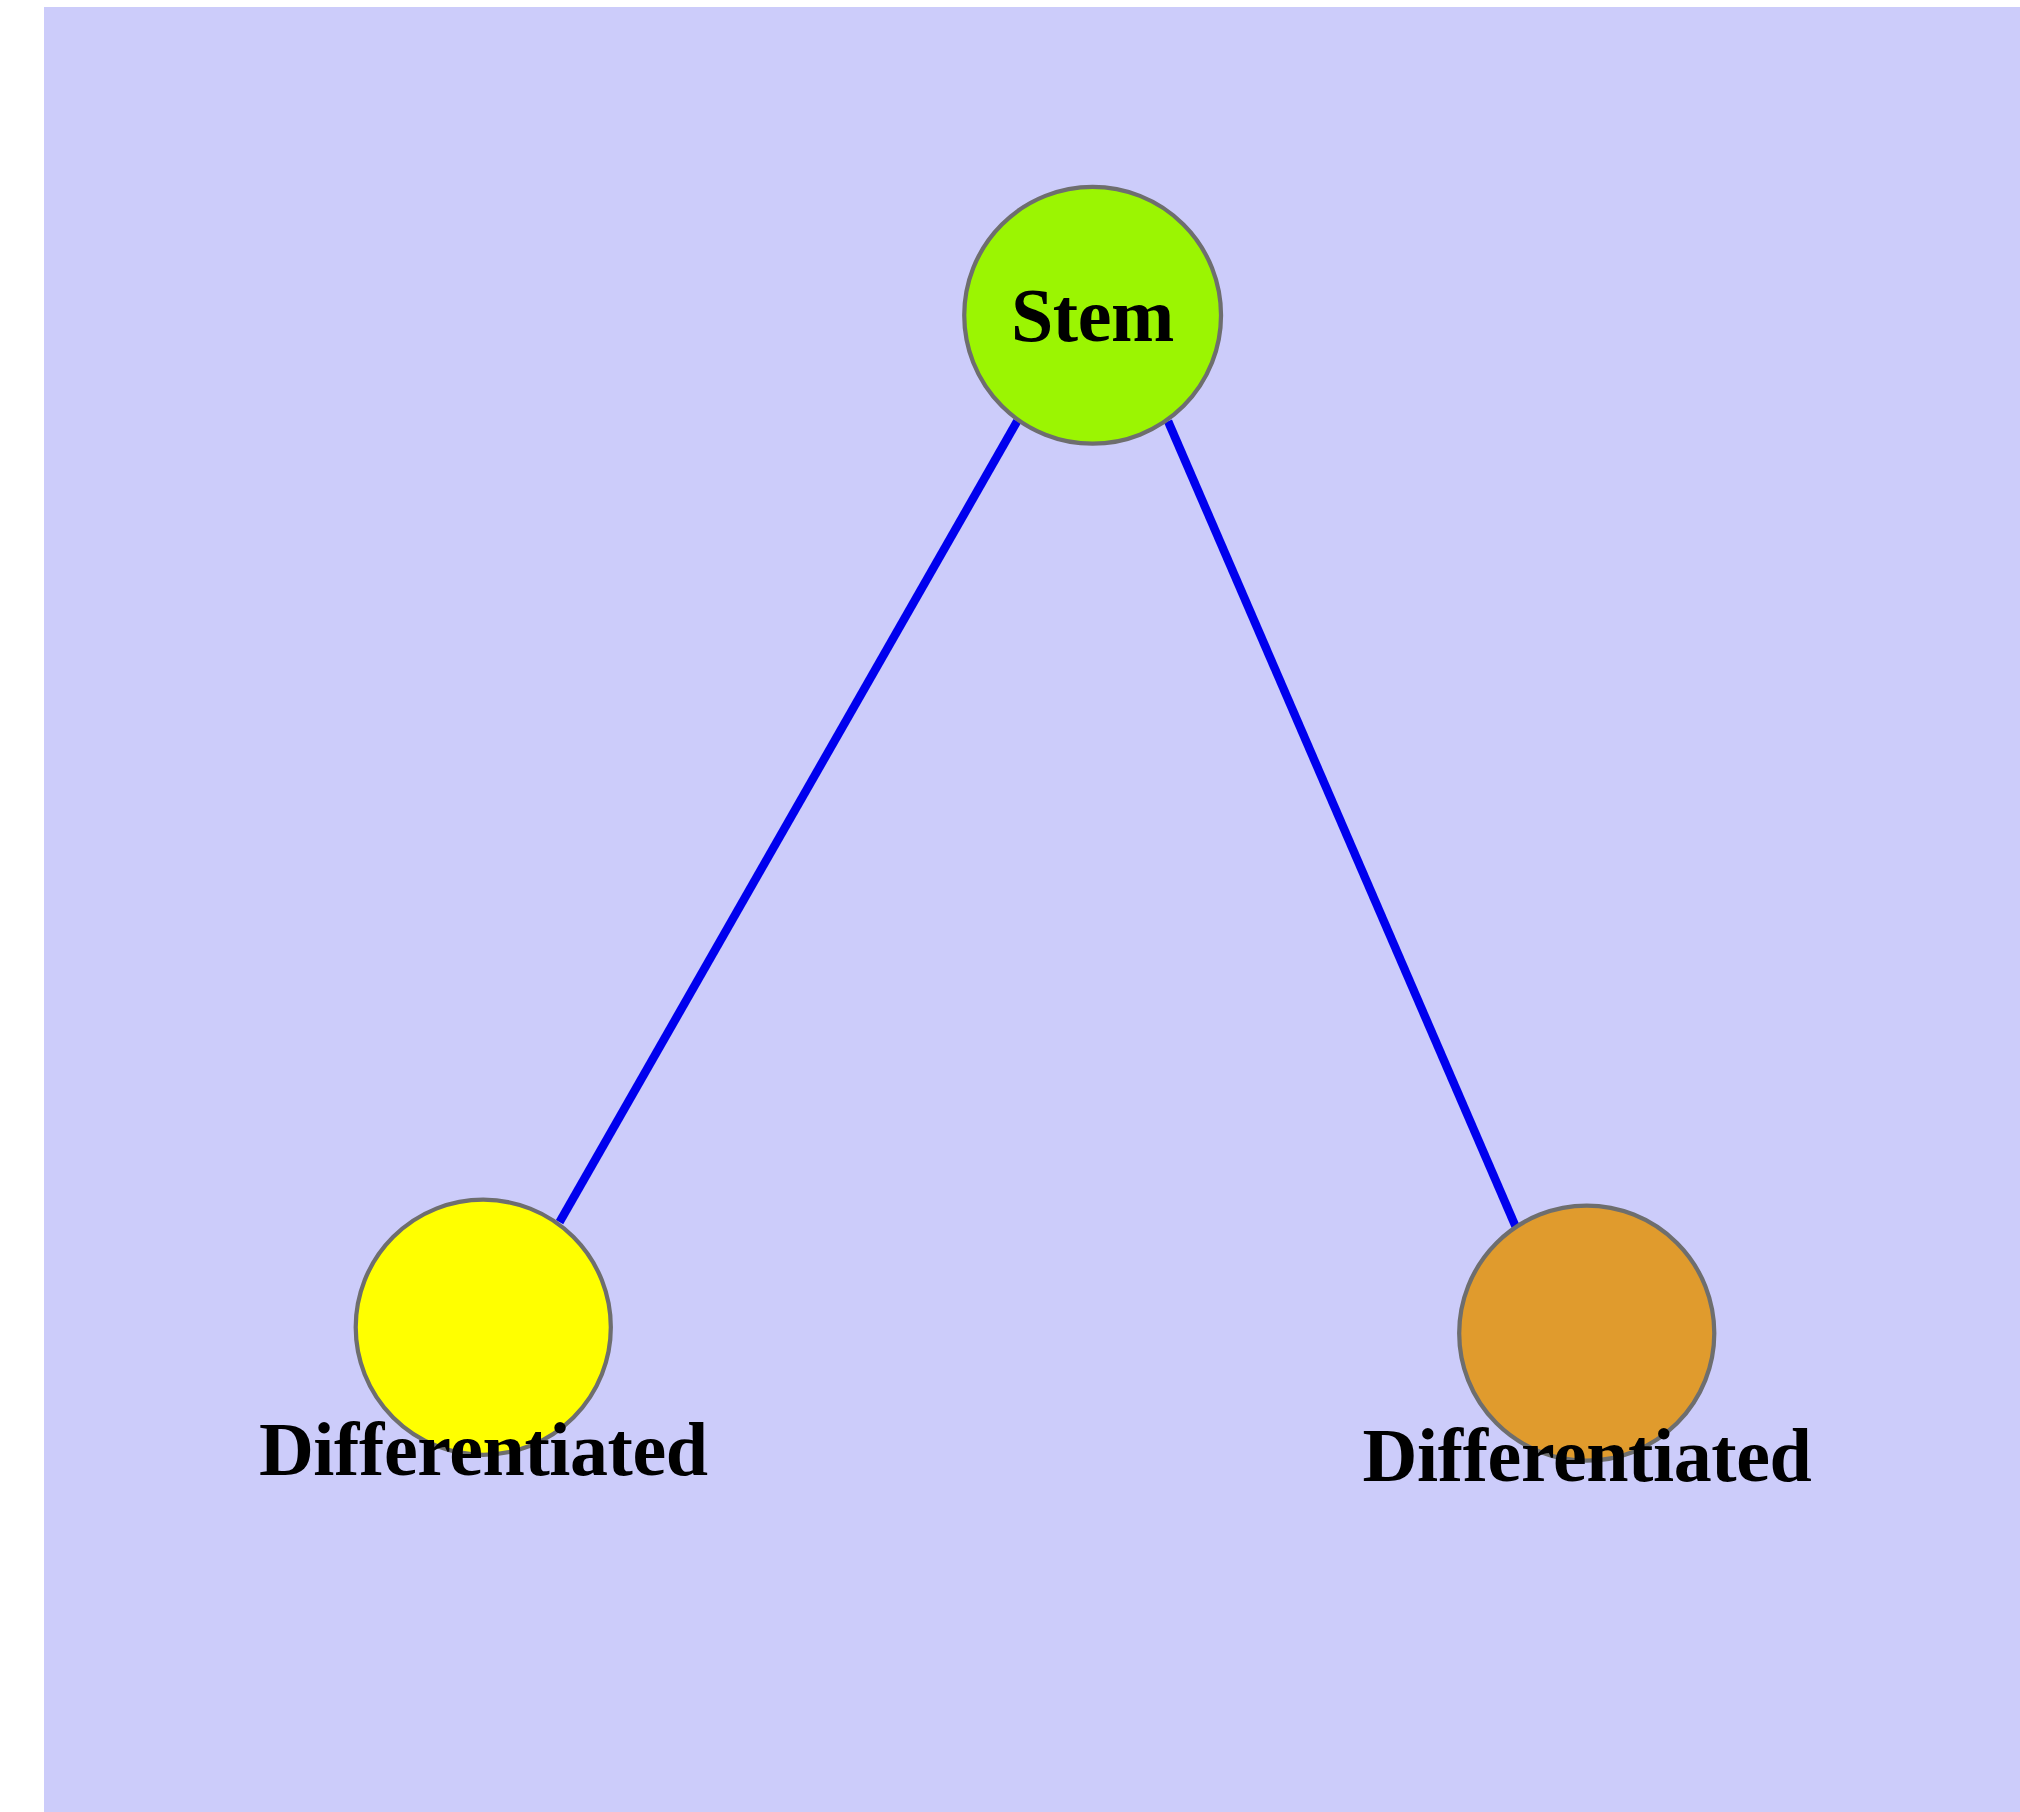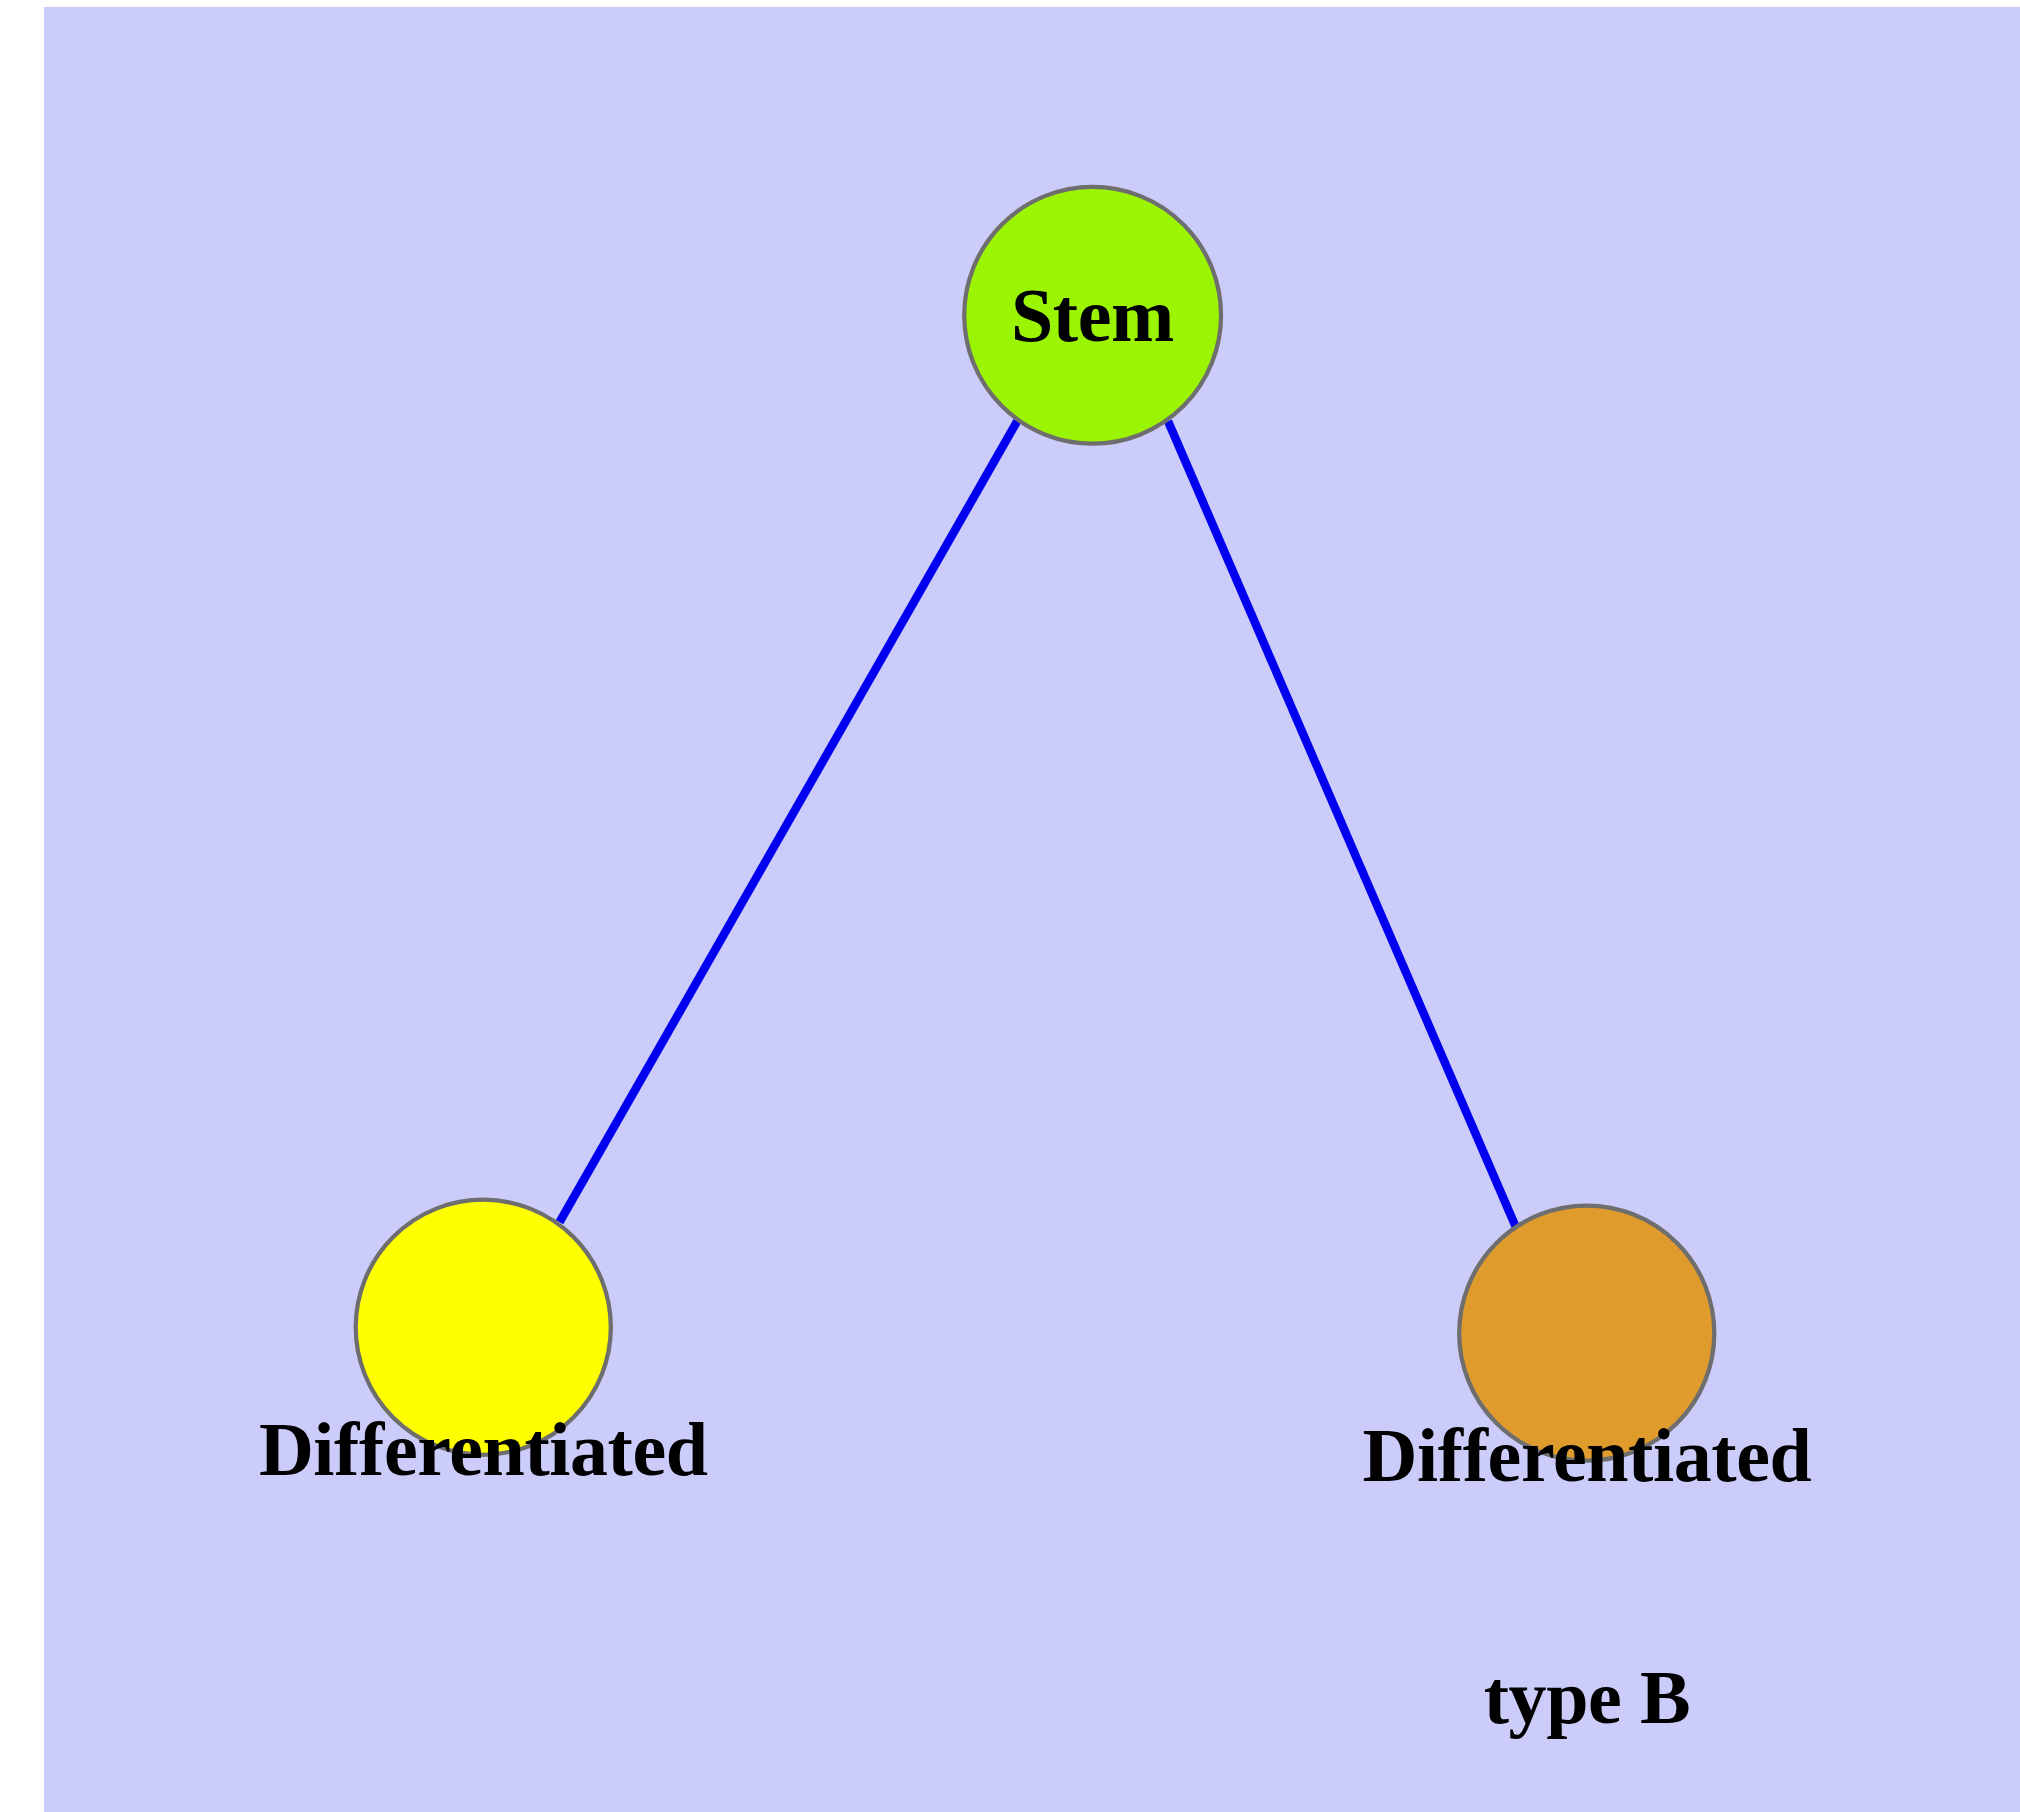--- a/index.html
+++ b/index.html
@@ -67,17 +67,16 @@
   </svg>
 
   <div class="node-label" style="left: 794px; top: 275px; width: 509px; color: rgb(0, 0, 0); font-size: 76px;">Stem</div>
 
   <div class="node-label" style="left: 15.3px; top: 1248px; width: 848px; color: rgb(0, 0, 0); font-size: 76px;">
     <div>Differentiated</div>
   </div>
 
   <div class="node-label" style="left: 1119px; top: 1254px; width: 848px; color: rgb(0, 0, 0); font-size: 76px;">
     <div>Differentiated</div>
-    <div>type B</div>
   </div>
 
 </div>
 
 
 </body></html>

